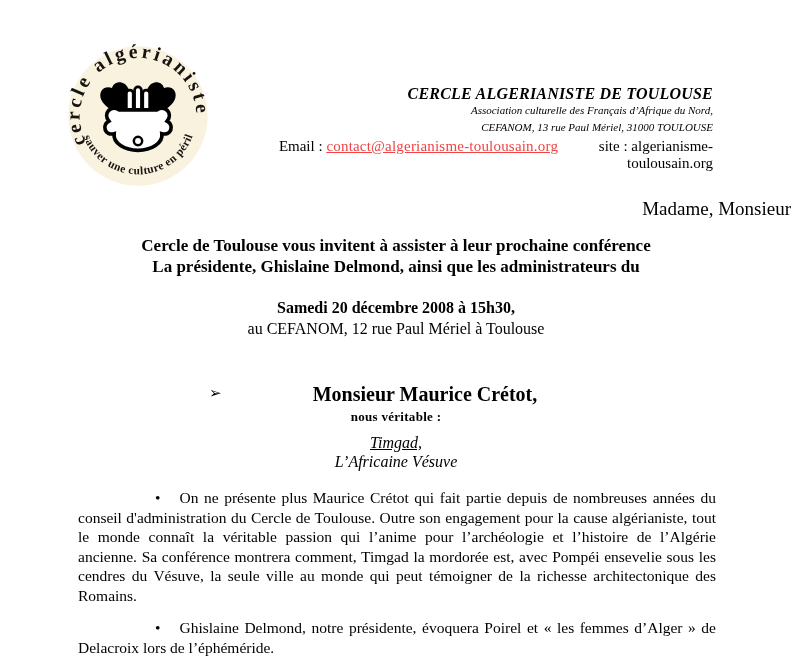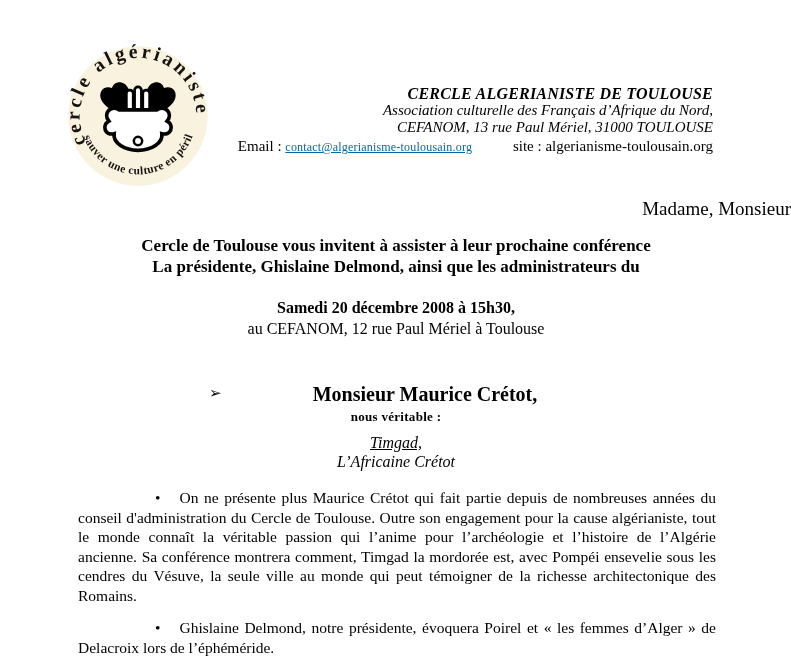--- a/index.html
+++ b/index.html
@@ -15,23 +15,23 @@
 
   
   .logo-wrap { position: absolute; left: 60px; top: 42px; width: 156px; height: 146px; }
   .logo-wrap svg { width: 100%; height: 100%; }
 
   .header-text {
     position: absolute; left: 203px; top: 85px; width: 510px;
     text-align: right; line-height: 17px;
   }
   .org-title { font-size: 16px; font-weight: bold; font-style: italic; letter-spacing: .2px; }
-  .org-sub { font-size: 15px; font-style: italic; }
+  .org-sub { font-size: 11px; font-style: italic; }
   .contact-line { font-size: 15px; margin-top: 2px; }
-  .email-link { color: #0369a1; text-decoration: underline; font-size: 12px; letter-spacing: .2px; }
+  .email-link { color: #ef4444; text-decoration: underline; font-size: 15px; letter-spacing: .2px; }
   .site-label { margin-left: 37px; }
 
   
   .salutation {
     position: absolute; top: 198px; left: 62px; right: 0;
     text-align: right; font-size: 19px;
   }
   .invitation {
     position: absolute; top: 235px; left: 75px; width: 642px;
     text-align: center; font-weight: bold; font-size: 17px; line-height: 21px;
@@ -118,21 +118,21 @@
   <div class="when-where">
     <div class="date">Samedi 20 décembre 2008 à 15h30,</div>
     <div>au CEFANOM, 12 rue Paul Mériel à Toulouse</div>
   </div>
 
   <div class="speaker">
     <span class="arrow">➢</span>
     <div class="name">Monsieur Maurice Crétot,</div>
     <div class="intro">nous véritable :</div>
     <div class="talk talk-first">Timgad,</div>
-    <div class="talk">L’Africaine Crétot</div>
+    <div class="talk">L’Africaine Vésuve</div>
   </div>
 
   <p class="para para-1">
     <span>•</span><span class="bullet-gap"></span><span>On ne présente plus Maurice Crétot qui fait partie depuis de nombreuses années du conseil d'administration du Cercle de Toulouse. Outre son engagement pour la cause algérianiste, tout le monde connaît la véritable passion qui l’anime pour l’archéologie et l’histoire de l’Algérie ancienne. Sa conférence montrera comment, Timgad la mordorée est, avec Pompéi ensevelie sous les cendres du Vésuve, la seule ville au monde qui peut témoigner de la richesse architectonique des Romains.</span>
   </p>
 
   <p class="para para-2">
     <span>•</span><span class="bullet-gap"></span><span>Ghislaine Delmond, notre présidente, évoquera Poirel et « les femmes d’Alger » de Delacroix lors de l’éphéméride.</span>
   </p>
 

